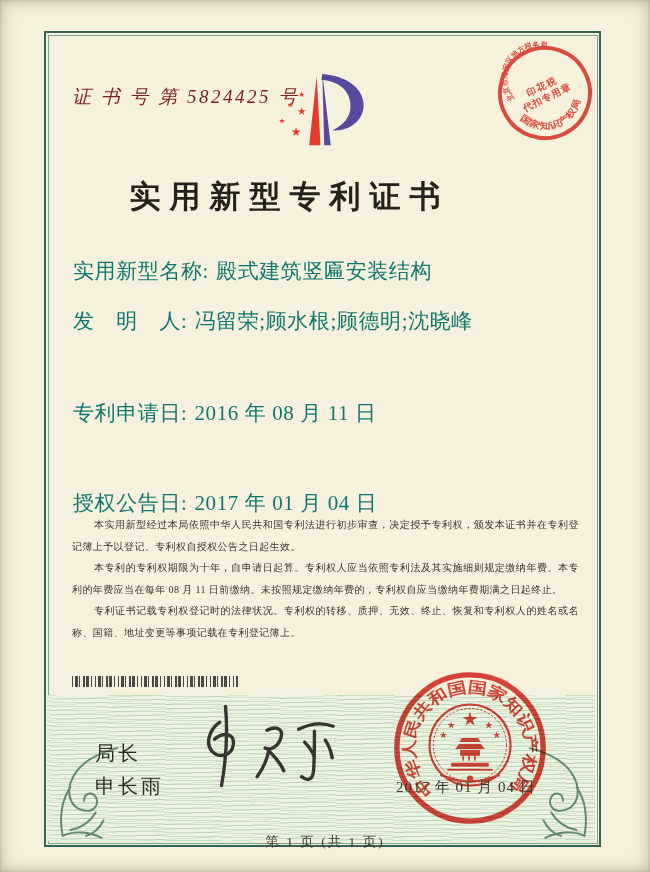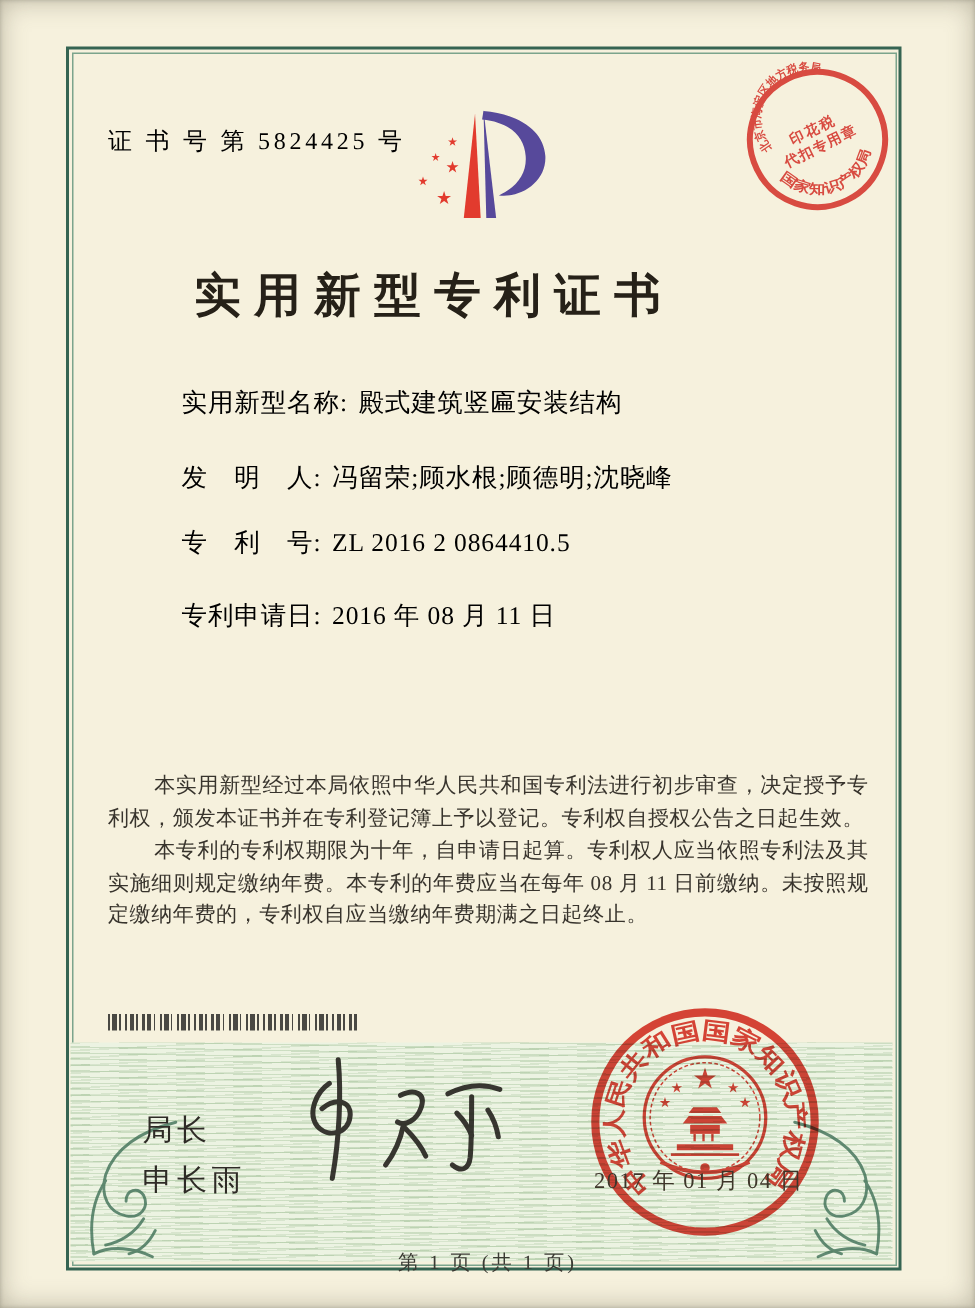--- a/index.html
+++ b/index.html
@@ -12,28 +12,28 @@
   }
   .frame { position:absolute; left:44px; top:31px; width:553px; height:812px; border:2.5px solid #356452; }
   .frame-inner { position:absolute; inset:1.5px; border:1px solid #7ba48c; }
   .green-band {
     position:absolute; left:47px; top:695px; width:548px; height:146px;
     background-color:#ecf3e2;
     background-image:
       repeating-linear-gradient(181deg, rgba(120,165,110,.28) 0 1px, rgba(120,165,110,0) 1px 4px),
       repeating-linear-gradient(177deg, rgba(120,165,110,.18) 0 1px, rgba(120,165,110,0) 1px 5px);
   }
-  .cert-no { position:absolute; left:72px; top:84px; font-size:16px; letter-spacing:2.5px; color:#000000; }
+  .cert-no { position:absolute; left:72px; top:84px; font-size:19px; letter-spacing:2.5px; color:#7f1d1d;font-style:italic; }
   .title { position:absolute; left:0; top:176px; width:579px; text-align:center;
            font-size:31px; font-weight:bold; letter-spacing:9px; color:#262118; }
-  .field { position:absolute; left:73px; font-size:17px; color:#000000; letter-spacing:.6px; white-space:nowrap;margin-left:48px; }
+  .field { position:absolute; left:73px; font-size:21px; color:#0f766e; letter-spacing:.6px; white-space:nowrap; }
   .field .val { margin-left:7px; }
   .f0{top:257px}.f1{top:307px}.f2{top:350px}.f3{top:399px}.f4{top:442px}.f5{top:489px}
   .body-text { position:absolute; left:72px; top:514px; width:507px;
-               font-size:14px; line-height:21.5px; text-align:justify; color:#38342d; letter-spacing:.4px; }
+               font-size:10px; line-height:21.5px; text-align:justify; color:#38342d; letter-spacing:.4px; }
   .body-text p { margin:0; text-indent:2.2em; }
   .barcode { position:absolute; left:72px; top:676px; width:166px; height:11px;
     background: repeating-linear-gradient(90deg,
       #2b2b28 0 1.5px, transparent 1.5px 3px,
       #2b2b28 3px 6px, transparent 6px 7.5px,
       #2b2b28 7.5px 8.5px, transparent 8.5px 11.5px); opacity:.85; }
   .logo { position:absolute; left:252px; top:55px; }
   .tax-stamp { position:absolute; left:489px; top:37px; width:112px; height:112px;
                transform:rotate(-26deg); opacity:.88; }
   .signer { position:absolute; left:95px; font-size:20px; letter-spacing:3px; color:#2e2b26; }
@@ -116,30 +116,31 @@
   </svg>
 
   <div class="title">实用新型专利证书</div>
 
   <div class="field f0">
     <span class="lbl">实用新型名称:</span><span class="val">殿式建筑竖匾安装结构</span>
   </div>
   <div class="field f1">
     <span class="lbl">发　明　人:</span><span class="val">冯留荣;顾水根;顾德明;沈晓峰</span>
   </div>
-  <div class="field f2">
-    <span class="lbl">专　利　号:</span><span class="val">ZL 2016 2 0864410.5</span>
-  </div>
   <div class="field f3">
     <span class="lbl">专利申请日:</span><span class="val">2016 年 08 月 11 日</span>
+  </div>
+  <div class="field f5">
+    <span class="lbl">授权公告日:</span><span class="val">2017 年 01 月 04 日</span>
   </div>
 
   <div class="body-text">
     <p>本实用新型经过本局依照中华人民共和国专利法进行初步审查，决定授予专利权，颁发本证书并在专利登记簿上予以登记。专利权自授权公告之日起生效。</p>
     <p>本专利的专利权期限为十年，自申请日起算。专利权人应当依照专利法及其实施细则规定缴纳年费。本专利的年费应当在每年 08 月 11 日前缴纳。未按照规定缴纳年费的，专利权自应当缴纳年费期满之日起终止。</p>
+    <p>专利证书记载专利权登记时的法律状况。专利权的转移、质押、无效、终止、恢复和专利权人的姓名或名称、国籍、地址变更等事项记载在专利登记簿上。</p>
   </div>
 
   <div class="barcode"></div>
 
   <div class="signer s0">局长</div>
   <div class="signer s1">申长雨</div>
 
   <svg class="signature" width="168" height="96" viewBox="0 0 170 96">
     <g fill="none" stroke="#201d19" stroke-width="3.4" stroke-linecap="round" stroke-linejoin="round">
       <path d="M38 22 C 29 28 23 42 30 51 C 37 59 51 56 52 44 C 53 34 43 31 33 39"></path>

